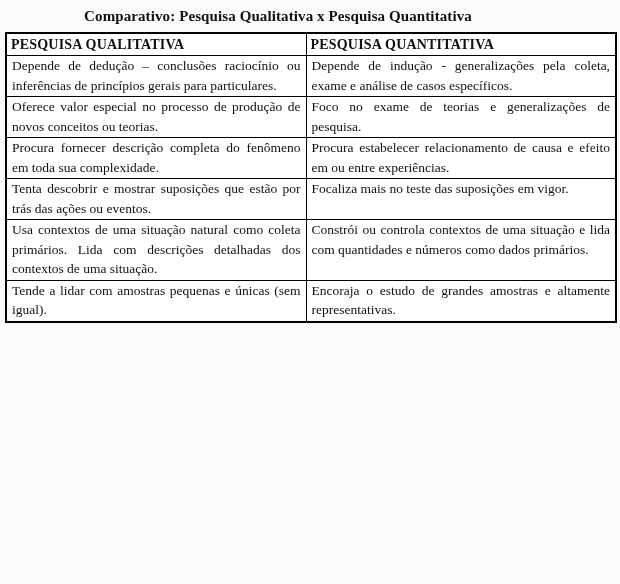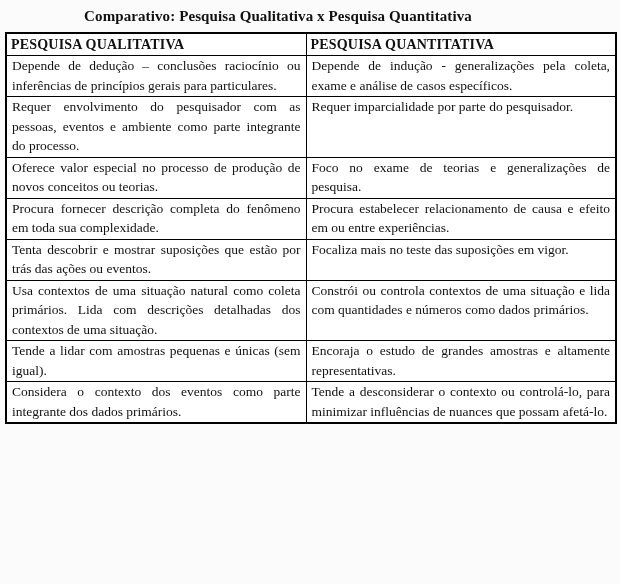--- a/index.html
+++ b/index.html
@@ -71,43 +71,35 @@
         <th>PESQUISA QUALITATIVA</th>
         <th>PESQUISA QUANTITATIVA</th>
       </tr>
     </thead>
     <tbody>
       <tr>
         <td>Depende de dedução – conclusões raciocínio ou inferências de princípios gerais para particulares.</td>
         <td>Depende de indução - generalizações pela coleta, exame e análise de casos específicos.</td>
       </tr>
       <tr>
-        <td>Requer envolvimento do pesquisador com as pessoas, eventos e ambiente como parte integrante do processo.</td>
-        <td>Requer imparcialidade por parte do pesquisador.</td>
-      </tr>
-      <tr>
         <td>Oferece valor especial no processo de produção de novos conceitos ou teorias.</td>
         <td>Foco no exame de teorias e generalizações de pesquisa.</td>
       </tr>
       <tr>
         <td>Procura fornecer descrição completa do fenômeno em toda sua complexidade.</td>
         <td>Procura estabelecer relacionamento de causa e efeito em ou entre experiências.</td>
       </tr>
       <tr>
         <td>Tenta descobrir e mostrar suposições que estão por trás das ações ou eventos.</td>
         <td>Focaliza mais no teste das suposições em vigor.</td>
       </tr>
       <tr>
         <td>Usa contextos de uma situação natural como coleta primários. Lida com descrições detalhadas dos contextos de uma situação.</td>
         <td>Constrói ou controla contextos de uma situação e lida com quantidades e números como dados primários.</td>
       </tr>
       <tr>
         <td>Tende a lidar com amostras pequenas e únicas (sem igual).</td>
         <td>Encoraja o estudo de grandes amostras e altamente representativas.</td>
       </tr>
-      <tr>
-        <td>Considera o contexto dos eventos como parte integrante dos dados primários.</td>
-        <td>Tende a desconsiderar o contexto ou controlá-lo, para minimizar influências de nuances que possam afetá-lo.</td>
-      </tr>
     </tbody>
   </table>
 
 </div>
 
 </body></html>

